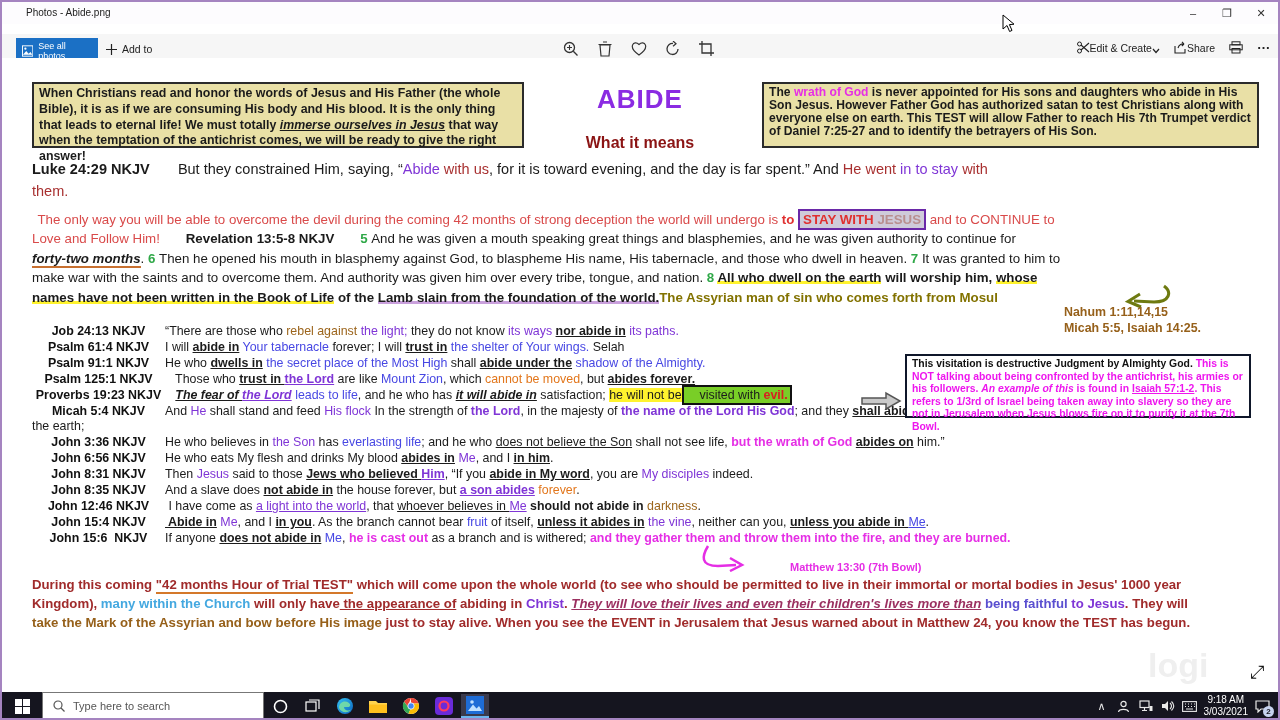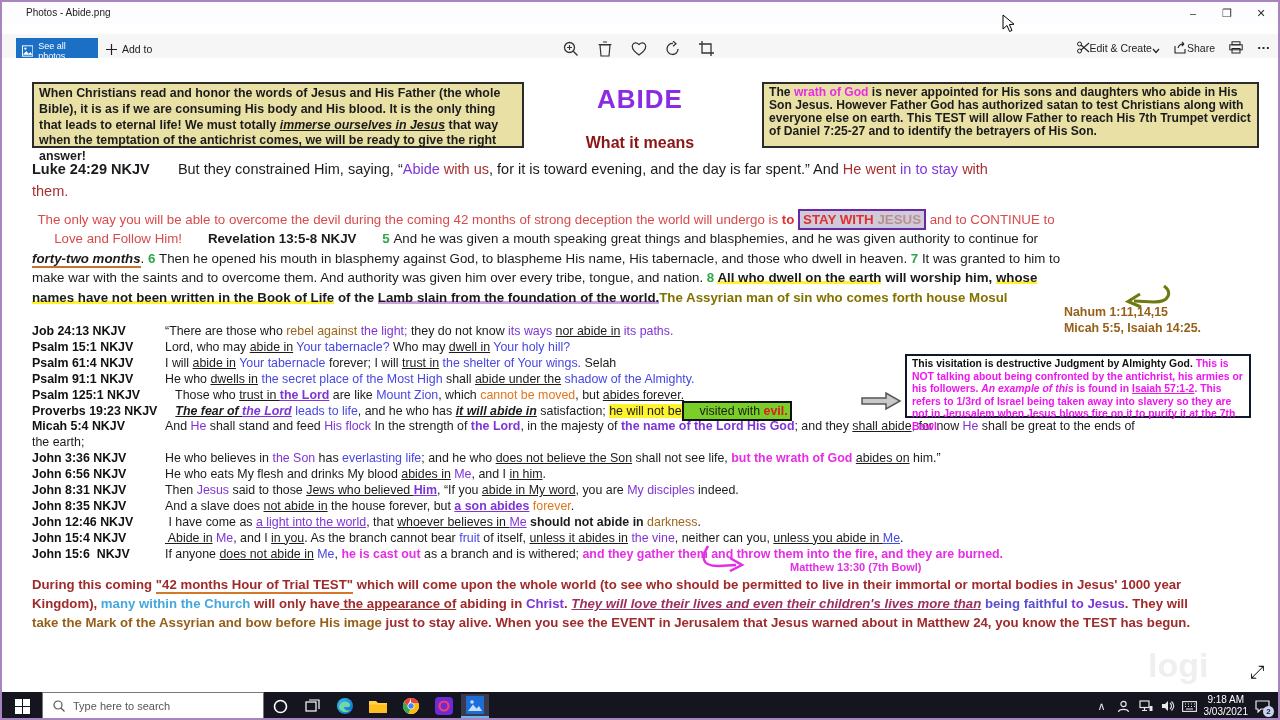--- a/index.html
+++ b/index.html
@@ -27,31 +27,31 @@
   .doc{position:absolute;left:0;top:56px;width:1276px;height:632px;background:#fff;}
   .absline{position:absolute;white-space:pre;}
   .tanbox{position:absolute;background:#E9E0A6;border:2px solid #2b2b2b;padding:2px 5px;font-weight:700;color:#1b1b1b;}
   .abide-title{position:absolute;left:0;right:0;top:26px;text-align:center;font-size:26px;font-weight:700;color:#8B2BE2;letter-spacing:1px;}
   .abide-sub{position:absolute;left:0;right:0;top:76px;text-align:center;font-size:16px;font-weight:700;color:#8B1414;}
   .luke{position:absolute;left:30px;top:100px;font-size:14.5px;line-height:22px;}
   .para1{position:absolute;left:30px;top:152px;font-size:13.3px;line-height:19.4px;}
   .refs{position:absolute;left:1062px;top:247px;font-size:12.4px;font-weight:700;color:#96601A;line-height:15.5px;}
   .vlist{position:absolute;left:30px;top:266px;font-size:12.4px;line-height:15.9px;}
   .vrow{white-space:pre;}
-  .vlabel{display:inline-block;min-width:133px;font-weight:700;color:#111;}
+  .vlabel{display:inline-block;min-width:133px;font-weight:700;color:#111;text-align:center;}
   .annot{position:absolute;left:903px;top:296px;width:346px;height:64px;border:2px solid #0f172a;background:#fff;
     padding:2px 5px;font-size:10.4px;line-height:12.6px;}
   .mattnote{position:absolute;left:788px;top:503px;font-size:11px;font-weight:700;color:#E52EE5;}
   .bottompara{position:absolute;left:30px;top:517px;font-size:13.2px;line-height:19.2px;font-weight:700;}
   .watermark{position:absolute;left:1146px;top:588px;font-size:34px;font-weight:700;color:#EFEFEF;}
   .resizearrow{position:absolute;left:1248px;top:604px;font-size:18px;color:#111;}
   
   .k{color:#1b1b1b}.b{color:#1b1b1b;font-weight:700}
   .ku{color:#1b1b1b;text-decoration:underline}
-  .bu{color:#1b1b1b;font-weight:400;text-decoration:underline}
+  .bu{color:#1b1b1b;font-weight:700;text-decoration:underline}
   .biu{color:#1b1b1b;font-weight:700;font-style:italic;text-decoration:underline}
   .biup{color:var(--purple);font-weight:700;font-style:italic;text-decoration:underline}
   .p{color:var(--purple)}.bp{color:var(--purple);font-weight:700}
   .pu{color:var(--purple);text-decoration:underline}
   .bpu{color:var(--purple);font-weight:700;text-decoration:underline}
   .bl{color:var(--blue)}.blu{color:var(--blue);text-decoration:underline}
   .blb{color:#5A4FD0;font-weight:700}
   .r{color:#D94A4A}.rb{color:#E03030;font-weight:700}.lr{color:#A83030}.rr{color:#D92020;font-weight:700}
   .dr{color:#A02B2B;font-weight:700}.dru{color:#A02B2B;font-weight:700;text-decoration:underline}
   .g{color:#2FA848;font-weight:700}
@@ -197,39 +197,38 @@
 
     <div class="tanbox" style="left:760px;top:24px;width:497px;height:66px;font-size:12.1px;line-height:13.1px;"><span class="b">The </span><span class="mb">wrath of God</span><span class="b"> is never appointed for His sons and daughters who abide in His Son Jesus. However Father God has authorized satan to test Christians along with everyone else on earth.  This TEST will allow Father to reach His 7th Trumpet verdict of Daniel 7:25-27 and to identify the betrayers of His Son.</span></div>
 
     <div class="luke">
       <div class="absline" style="position:static;"><span class="b">Luke 24:29 NKJV</span><span class="k">       </span><span class="k">But they constrained Him, saying, “</span><span class="p">Abide </span><span class="lr">with us</span><span class="k">, for it is toward evening, and the day is far spent.” And </span><span class="lr">He went </span><span class="p">in to stay </span><span class="lr">with</span></div>
       <div class="absline" style="position:static;"><span class="lr">them.</span></div>
     </div>
 
     <div class="para1">
       <div class="absline" style="position:static;text-align:center;"><span class="r">The only way you will be able to overcome the devil during the coming 42 months of strong deception the world will undergo is </span><span class="rb">to </span><span class="rb stay stay-l">STAY WITH </span><span class="jes stay stay-r">JESUS</span><span class="r"> and to CONTINUE to</span></div>
-      <div class="absline" style="position:static;text-align:center;"><span class="r">Love and Follow Him!</span><span class="k">       </span><span class="b">Revelation 13:5-8 NKJV</span><span class="k">       </span><span class="g">5 </span><span class="k">And he was given a mouth speaking great things and blasphemies, and he was given authority to continue for</span></div>
+      <div class="absline" style="position:static;"><span class="r">Love and Follow Him!</span><span class="k">       </span><span class="b">Revelation 13:5-8 NKJV</span><span class="k">       </span><span class="g">5 </span><span class="k">And he was given a mouth speaking great things and blasphemies, and he was given authority to continue for</span></div>
       <div class="absline" style="position:static;"><span class="f42">forty-two months</span><span class="k">. </span><span class="g">6 </span><span class="k">Then he opened his mouth in blasphemy against God, to blaspheme His name, His tabernacle, and those who dwell in heaven. </span><span class="g">7 </span><span class="k">It was granted to him to</span></div>
       <div class="absline" style="position:static;"><span class="k">make war with the saints and to overcome them. And authority was given him over every tribe, tongue, and nation. </span><span class="g">8 </span><span class="b uly">All who dwell on the earth</span><span class="b"> will worship him, </span><span class="b uly">whose</span></div>
-      <div class="absline" style="position:static;"><span class="b uly">names have not been written in the Book of Life</span><span class="b"> of the </span><span class="b ulv">Lamb slain from the foundation of the world.</span><span class="ol">The Assyrian man of sin who comes forth house Mosul </span></div>
+      <div class="absline" style="position:static;"><span class="b uly">names have not been written in the Book of Life</span><span class="b"> of the </span><span class="b ulv">Lamb slain from the foundation of the world.</span><span class="ol">The Assyrian man of sin who comes forth from Mosul </span></div>
     </div>
 
     <svg style="position:absolute;left:1118px;top:226px;" width="52" height="26" viewBox="0 0 52 26">
       <path d="M44,2 C52,8 50,18 34,18 L14,17" fill="none" stroke="#6E7A10" stroke-width="3"></path>
       <path d="M20,10 L8,17.5 L21,23" fill="none" stroke="#6E7A10" stroke-width="3"></path>
     </svg>
 
     <div class="refs">
       <div>Nahum 1:11,14,15</div>
       <div>Micah 5:5, Isaiah 14:25.</div>
     </div>
 
     <div class="vlist" id="verse-list">
         <div class="vrow"><span class="vlabel">Job 24:13 NKJV</span><span class="k">“There are those who </span><span class="br">rebel against </span><span class="p">the light;</span><span class="k"> they do not know </span><span class="p">its ways</span><span class="k"> </span><span class="bu">nor abide in</span><span class="k"> </span><span class="p">its paths.</span></div>
-        <div class="vrow"><span class="vlabel">Psalm 15:1 NKJV</span><span class="k">Lord, who may </span><span class="bu">abide in</span><span class="k"> </span><span class="bl">Your tabernacle?</span><span class="k"> Who may </span><span class="bu">dwell in</span><span class="k"> </span><span class="bl">Your holy hill?</span></div>
         <div class="vrow"><span class="vlabel">Psalm 61:4 NKJV</span><span class="k">I will </span><span class="bu">abide in</span><span class="k"> </span><span class="bl">Your tabernacle</span><span class="k"> forever; I will </span><span class="bu">trust in</span><span class="k"> </span><span class="bl">the shelter of Your wings.</span><span class="k"> Selah</span></div>
         <div class="vrow"><span class="vlabel">Psalm 91:1 NKJV</span><span class="k">He who </span><span class="bu">dwells in</span><span class="k"> </span><span class="bl">the secret place of the Most High</span><span class="k"> shall </span><span class="bu">abide under the</span><span class="k"> </span><span class="bl">shadow of the Almighty.</span></div>
         <div class="vrow"><span class="vlabel">Psalm 125:1 NKJV</span><span class="k">   Those who </span><span class="bu">trust in </span><span class="bpu">the Lord</span><span class="k"> are like </span><span class="bl">Mount Zion</span><span class="k">, which </span><span class="o">cannot be moved</span><span class="k">, but </span><span class="bu">abides forever.</span></div>
         <div class="vrow"><span class="vlabel">Proverbs 19:23 NKJV</span><span class="k">   </span><span class="biu">The fear of </span><span class="biup">the Lord</span><span class="k"> </span><span class="bl">leads to life</span><span class="k">, and he who has </span><span class="biu">it will abide in</span><span class="k"> satisfaction; </span><span class="k hy">he will not be</span><span class="k hg hg-l">visited with </span><span class="rr hg hg-r">evil.</span></div>
         <div class="vrow"><span class="vlabel">Micah 5:4 NKJV</span><span class="k">And </span><span class="p">He</span><span class="k"> shall stand and feed </span><span class="p">His flock</span><span class="k"> In the strength of </span><span class="bp">the Lord</span><span class="k">, in the majesty of </span><span class="bp">the name of the Lord His God</span><span class="k">; and they </span><span class="bu">shall abide</span><span class="k">, for now </span><span class="p">He</span><span class="k"> shall be great to the ends of</span></div>
         <div class="vrow"><span class="k">the earth;</span></div>
         <div class="vrow"><span class="vlabel">John 3:36 NKJV</span><span class="k">He who believes in </span><span class="p">the Son</span><span class="k"> has </span><span class="bl">everlasting life</span><span class="k">; and he who </span><span class="ku">does not believe the Son</span><span class="k"> shall not see life, </span><span class="mb">but the wrath of God </span><span class="bu">abides on</span><span class="k"> him.”</span></div>
         <div class="vrow"><span class="vlabel">John 6:56 NKJV</span><span class="k">He who eats My flesh and drinks My blood </span><span class="bu">abides in</span><span class="k"> </span><span class="p">Me</span><span class="k">, and I </span><span class="bu">in him</span><span class="k">.</span></div>
         <div class="vrow"><span class="vlabel">John 8:31 NKJV</span><span class="k">Then </span><span class="p">Jesus</span><span class="k"> said to those </span><span class="bu">Jews who believed </span><span class="bpu">Him</span><span class="k">, “If you </span><span class="bu">abide in My word</span><span class="k">, you are </span><span class="p">My disciples</span><span class="k"> indeed.</span></div>
         <div class="vrow"><span class="vlabel">John 8:35 NKJV</span><span class="k">And a slave does </span><span class="bu">not abide in</span><span class="k"> the house forever, but </span><span class="bpu">a son abides</span><span class="k"> </span><span class="o">forever</span><span class="k">.</span></div>

